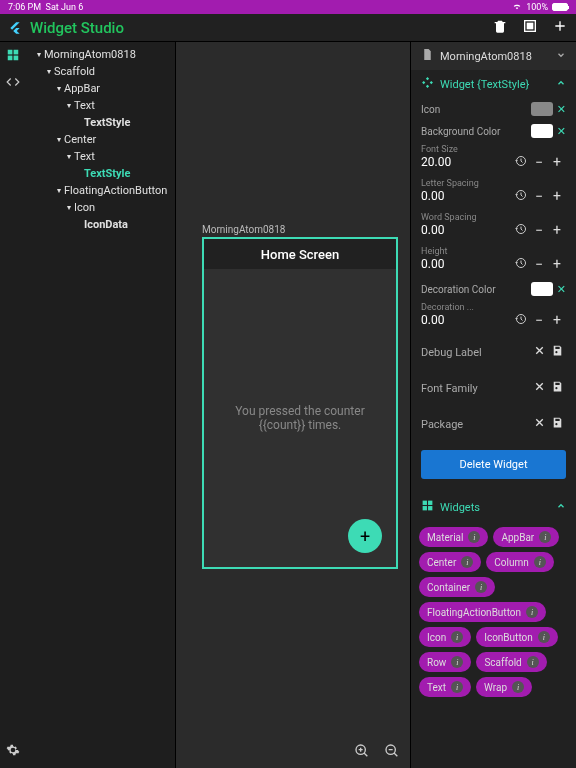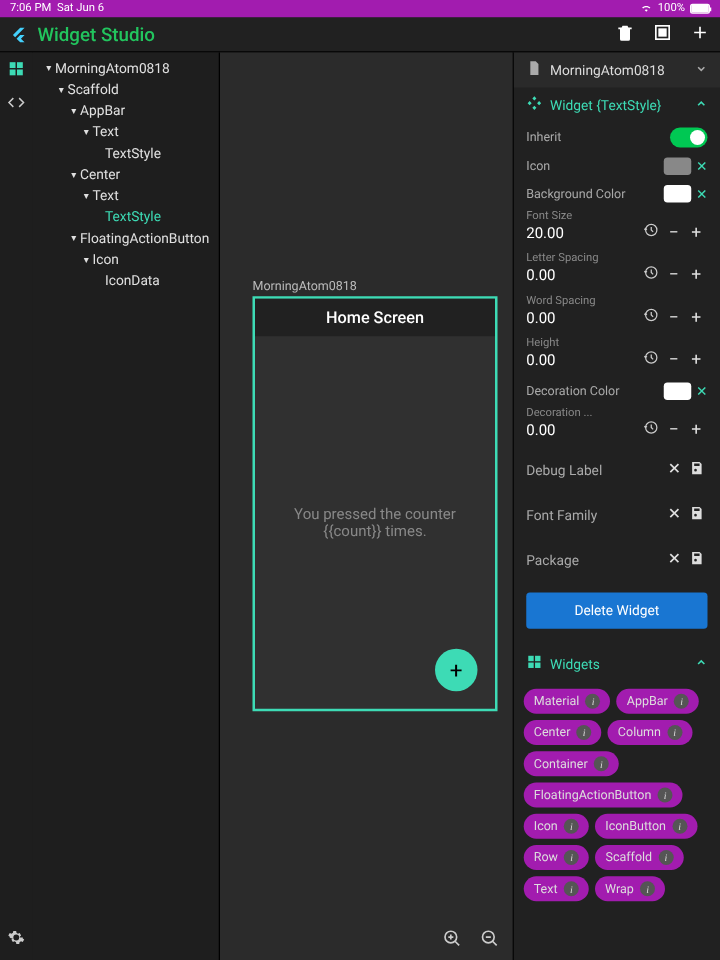--- a/index.html
+++ b/index.html
@@ -28,21 +28,21 @@
 .sidebar-icons .bottom { margin-top: auto; margin-bottom: 8px; }
 
 .tree-panel { width: 150px; background: #1e1e1e; border-right: 1px solid #000; padding: 4px 0; font-size: 11px; overflow: hidden; }
 .tree-item { display: flex; align-items: center; padding: 2px 4px; cursor: pointer; white-space: nowrap; }
 .tree-item .chev { width: 10px; font-size: 8px; text-align: center; }
 .tree-item.selected { color: #3ddbb5; }
 .ind1 { padding-left: 8px; }
 .ind2 { padding-left: 18px; }
 .ind3 { padding-left: 28px; }
 .ind4 { padding-left: 38px; }
-.ind5 { padding-left: 48px; }
+.ind5 { padding-left: 48px; font-weight: bold; }
 
 .canvas { flex: 1; background: #2b2b2b; position: relative; display: flex; flex-direction: column; }
 .canvas-label { position: absolute; top: 182px; left: 26px; font-size: 10px; color: #bbb; }
 .phone { position: absolute; top: 195px; left: 26px; width: 196px; height: 332px; border: 2px solid #3ddbb5; background: #303030; }
 .phone-appbar { height: 30px; background: #212121; display: flex; align-items: center; justify-content: center; color: #fff; font-size: 13px; font-weight: 500; }
 .phone-body { height: calc(100% - 30px); display: flex; flex-direction: column; align-items: center; justify-content: center; position: relative; color: #888; font-size: 12px; text-align: center; padding: 0 12px; }
 .fab { position: absolute; bottom: 14px; right: 14px; width: 34px; height: 34px; border-radius: 50%; background: #3ddbb5; display: flex; align-items: center; justify-content: center; color: #000; font-size: 18px; }
 
 .canvas-footer { position: absolute; bottom: 6px; left: 0; right: 0; display: flex; justify-content: flex-end; padding: 0 10px; gap: 14px; }
 .canvas-footer svg { width: 16px; height: 16px; }
@@ -224,24 +224,20 @@
       <span class="icon"><svg viewBox="0 0 24 24" fill="currentColor">
             <path d="M12 2l3 3-3 3-3-3 3-3zm7 7l3 3-3 3-3-3 3-3zM5 9l3 3-3 3-3-3 3-3zm7 7l3 3-3 3-3-3 3-3z"></path>
           </svg></span>
       <span class="label">Widget {TextStyle}</span>
       <span><svg width="10" height="10" viewBox="0 0 24 24" fill="none" stroke="#3ddbb5" stroke-width="3">
             <path d="M6 15l6-6 6 6"></path>
           </svg></span>
     </div>
 
     <div class="prop">
-      <span class="prop-label">Inherit</span>
-      <div class="toggle"></div>
-    </div>
-    <div class="prop">
       <span class="prop-label">Icon</span>
       <div class="swatch swatch-gray"></div>
       <span class="x-icon">✕</span>
     </div>
     <div class="prop">
       <span class="prop-label">Background Color</span>
       <div class="swatch swatch-white"></div>
       <span class="x-icon">✕</span>
     </div>
 

